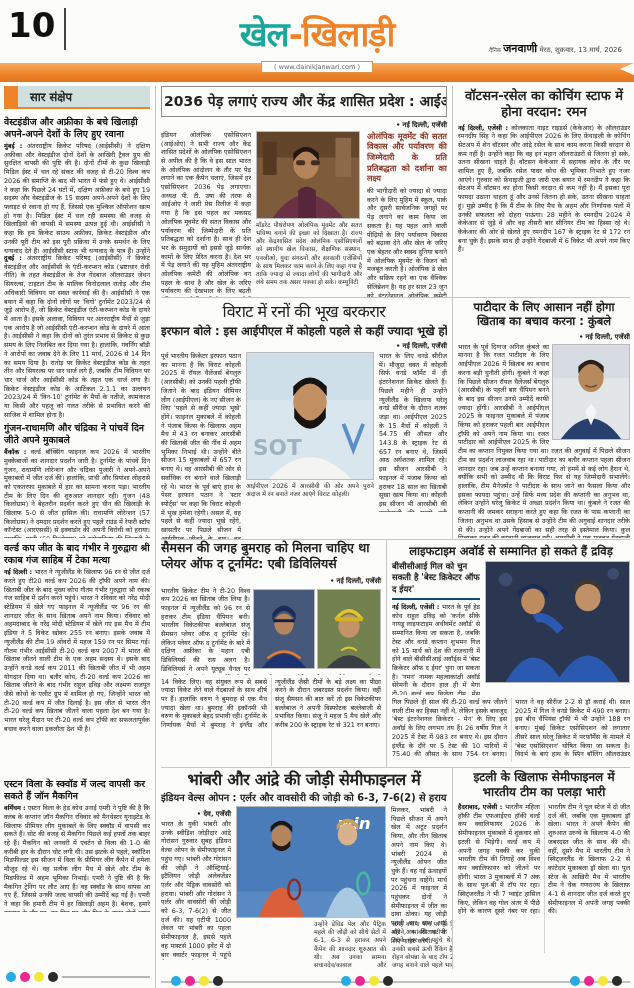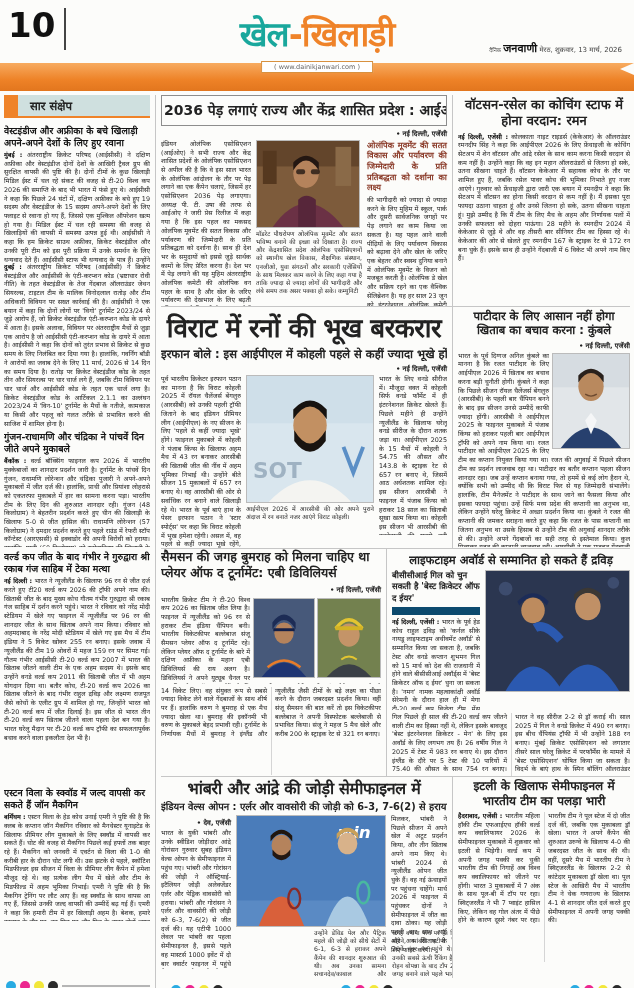--- a/index.html
+++ b/index.html
@@ -12,21 +12,21 @@
   
   .hdr { position:relative; height:58px; padding:6px 8px 0 8px; }
   .pagenum { position:absolute; left:8px; top:8px; font-size:34px; font-weight:bold; color:#111;
              line-height:1; padding-right:9px; border-right:2px solid #444; height:42px; }
   .masthead { text-align:center; font-size:34px; font-weight:bold; letter-spacing:-1px; padding-top:4px; }
   .masthead .t1 { color:#19a79c; }
   .masthead .t2 { color:#ef8329; }
   .paperinfo { position:absolute; right:12px; top:40px; font-size:7px; color:#444; white-space:nowrap; }
   .paperinfo .pfx { font-size:5.5px; }
   .paperinfo .pname { font-size:11px; font-weight:bold; color:#111; }
-  .ribbon { position:relative; height:28px; margin-top:5px;
+  .ribbon { position:relative; height:19px; margin-top:5px;
             background:linear-gradient(#f7ab60,#ee8227 60%,#e2761e); }
   .ribbon:before { content:""; position:absolute; right:0; top:0; width:0; height:0;
             border-right:14px solid #fcfcfa; border-top:6px solid transparent; border-bottom:6px solid transparent; }
   .site { position:absolute; left:50%; top:-2px; transform:translateX(-50%);
           background:#fff; border:1px solid #d8913f; color:#666;
           font-size:6.5px; line-height:1.6; padding:0 12px; white-space:nowrap; }
   
   .content { display:flex; padding:4px 4px 0 4px; height:908px; }
   .sidebar { width:152px; padding-right:5px; border-right:1px solid #c6c6c6; overflow:hidden;
              display:flex; flex-direction:column; }
@@ -59,33 +59,33 @@
   .subhead-maroon { color:#8a3a28; font-weight:bold; font-size:8.2px; line-height:1.3; text-align:justify; margin-bottom:3px; }
   
   .photo { overflow:hidden; border:1px solid #bbb; background:#5eead4; }
   .photo svg { display:block; width:100%; height:100%; }
   
   .art-h2 { font-size:13px; font-weight:bold; text-align:center; line-height:1.25; margin:2px 0 3px 0; }
   .kumble-h2 { font-size:11.5px; }
   .hockey-h2 { font-size:12px; }
   .float-r { float:right; margin:1px 0 2px 3px; }
   
-  .virat-h1 { font-size:26px; font-weight:bold; text-align:center; letter-spacing:-0.5px; margin-top:2px; }
+  .virat-h1 { font-size:16px; font-weight:normal; text-align:center; letter-spacing:-0.5px; margin-top:2px; }
   .virat-h3 { font-size:11.5px; font-weight:bold; text-align:center; margin:1px 0; }
   .virat-flex { display:flex; gap:5px; }
   .virat-c1 { width:80px; } .virat-c2 { width:128px; } .virat-c3 { flex:1; }
   
   .samson-h2 { font-size:12.5px; font-weight:bold; text-align:left; line-height:1.3; }
   .sm-photos { float:right; display:flex; gap:2px; margin:2px 0 2px 3px; }
   .sm-cap { column-count:2; column-gap:8px; column-rule:1px solid #d5d5d5; margin-top:3px; height:88px; }
   
   .dravid-h2 { font-size:11.5px; font-weight:bold; text-align:center; margin:3px 0; }
   .dravid-flex { display:flex; gap:5px; }
   .gill-col { width:88px; }
-  .gill-h4 { font-size:8.4px; font-weight:bold; line-height:1.35; border-bottom:8px solid #0c4a6e; padding-bottom:3px; margin-bottom:3px; }
+  .gill-h4 { font-size:8.4px; font-weight:bold; line-height:1.35; border-bottom:2px solid #0c4a6e; padding-bottom:3px; margin-bottom:3px; }
   .dravid-b2 { column-count:2; column-gap:8px; column-rule:1px solid #d5d5d5; margin-top:3px; height:64px; }
   
   .bham-h1 { font-size:16px; font-weight:bold; text-align:center; letter-spacing:-0.3px; }
   .bham-h3 { font-size:9.8px; font-weight:bold; text-align:center; margin:1px 0 2px 0; }
   .bham-flex { display:flex; gap:5px; }
   .bham-c1 { width:70px; } .bham-c2 { width:150px; } .bham-c3 { flex:1; }
   .bham-cap { column-count:2; column-gap:6px; margin-top:2px; height:40px; }
   
   .hockey-bd { column-count:2; column-gap:8px; column-rule:1px solid #d5d5d5; height:150px; }
   

